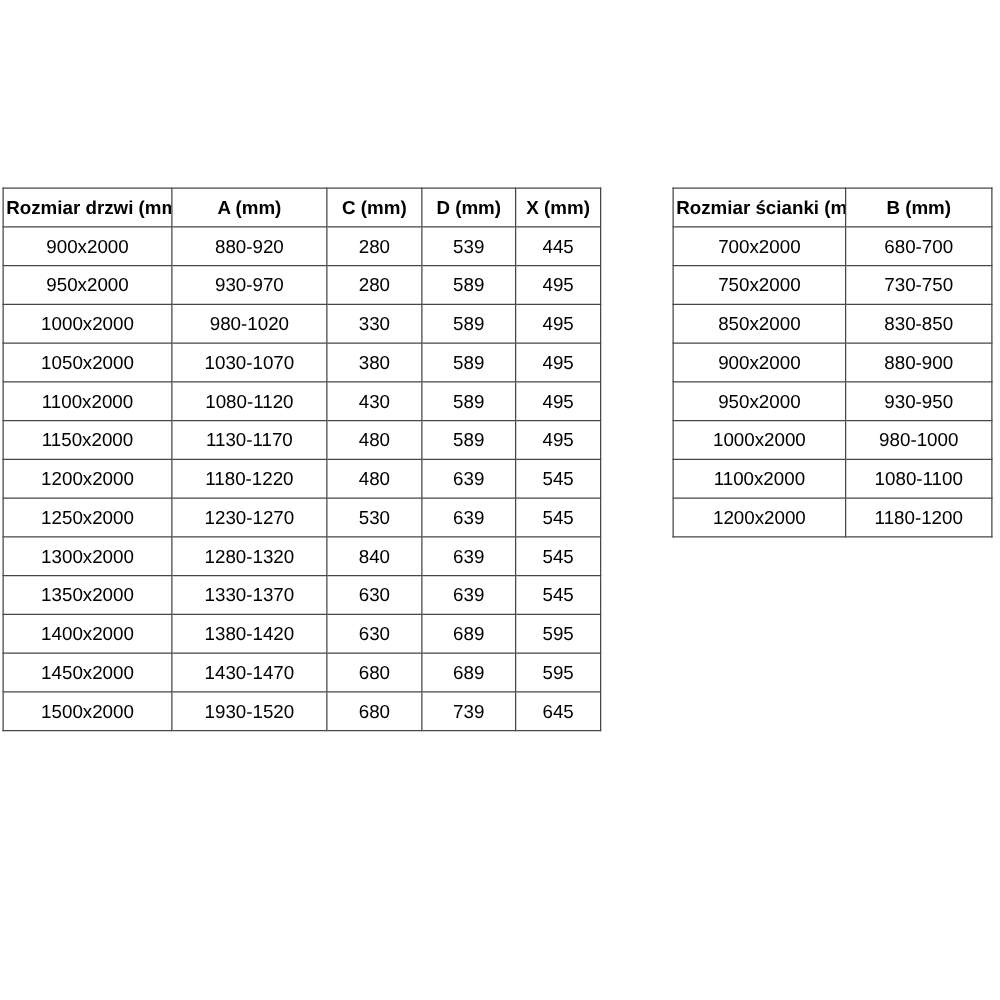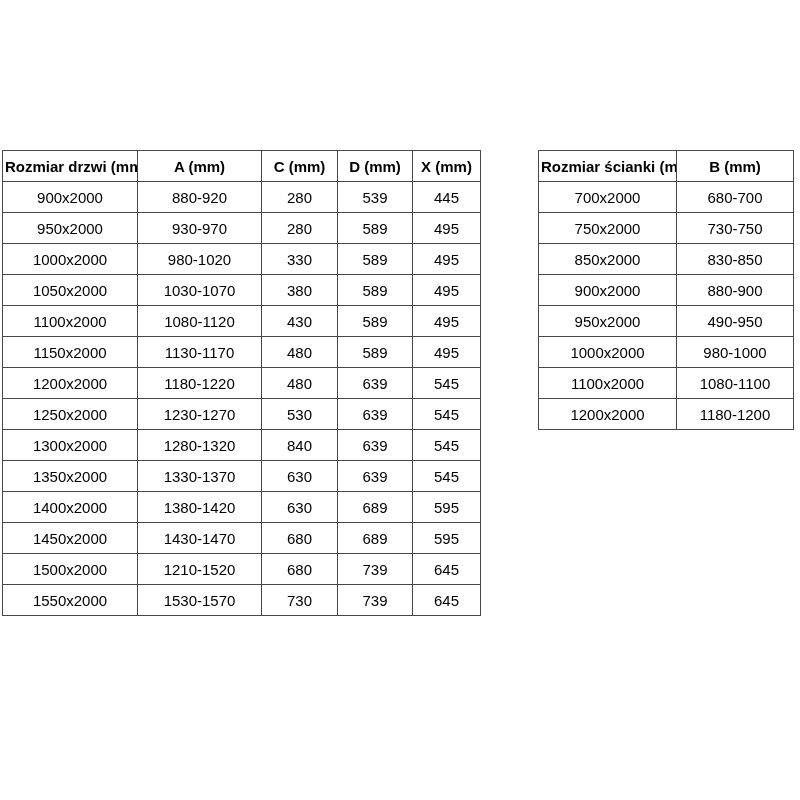--- a/index.html
+++ b/index.html
@@ -156,32 +156,25 @@
         </tr>
         <tr>
           <td>1450x2000</td>
           <td>1430-1470</td>
           <td>680</td>
           <td>689</td>
           <td>595</td>
         </tr>
         <tr>
           <td>1500x2000</td>
-          <td>1210-1520</td>
+          <td>1930-1520</td>
           <td>680</td>
           <td>739</td>
           <td>645</td>
         </tr>
-        <tr>
-          <td>1550x2000</td>
-          <td>1530-1570</td>
-          <td>730</td>
-          <td>739</td>
-          <td>645</td>
-        </tr>
       </tbody>
   </table>
 
   <table id="walls-table" class="spec-table">
     <colgroup>
         <col>
         <col>
       </colgroup>
     <thead>
         <tr>
@@ -201,21 +194,21 @@
         <tr>
           <td>850x2000</td>
           <td>830-850</td>
         </tr>
         <tr>
           <td>900x2000</td>
           <td>880-900</td>
         </tr>
         <tr>
           <td>950x2000</td>
-          <td>490-950</td>
+          <td>930-950</td>
         </tr>
         <tr>
           <td>1000x2000</td>
           <td>980-1000</td>
         </tr>
         <tr>
           <td>1100x2000</td>
           <td>1080-1100</td>
         </tr>
         <tr>

